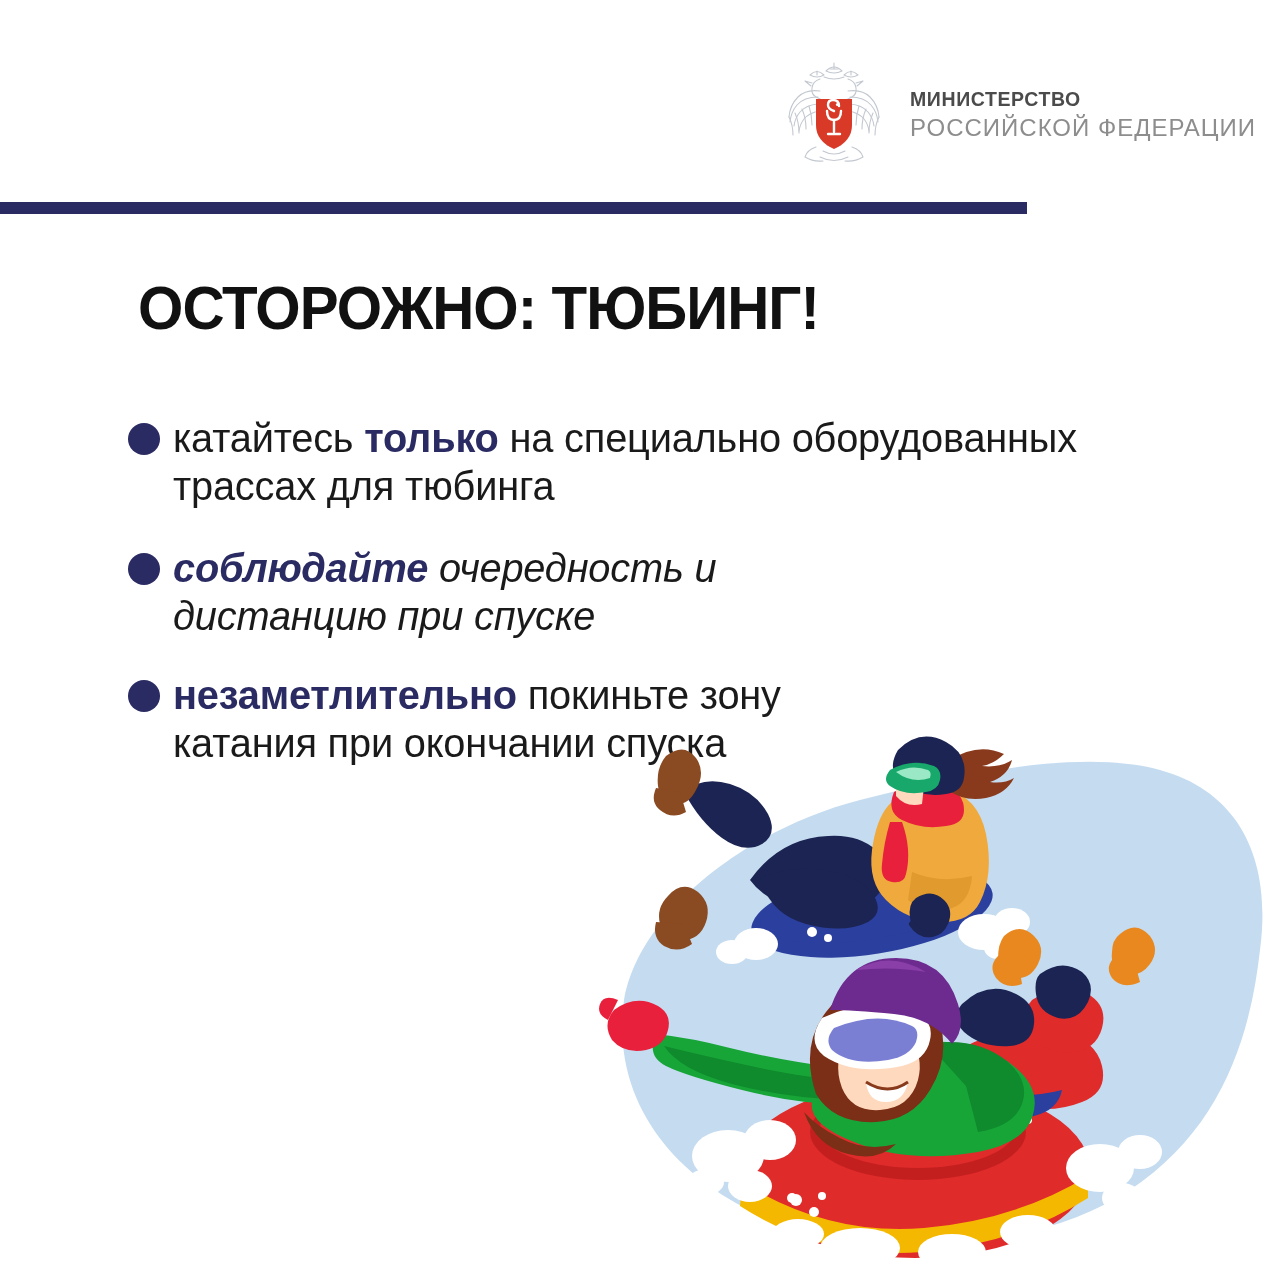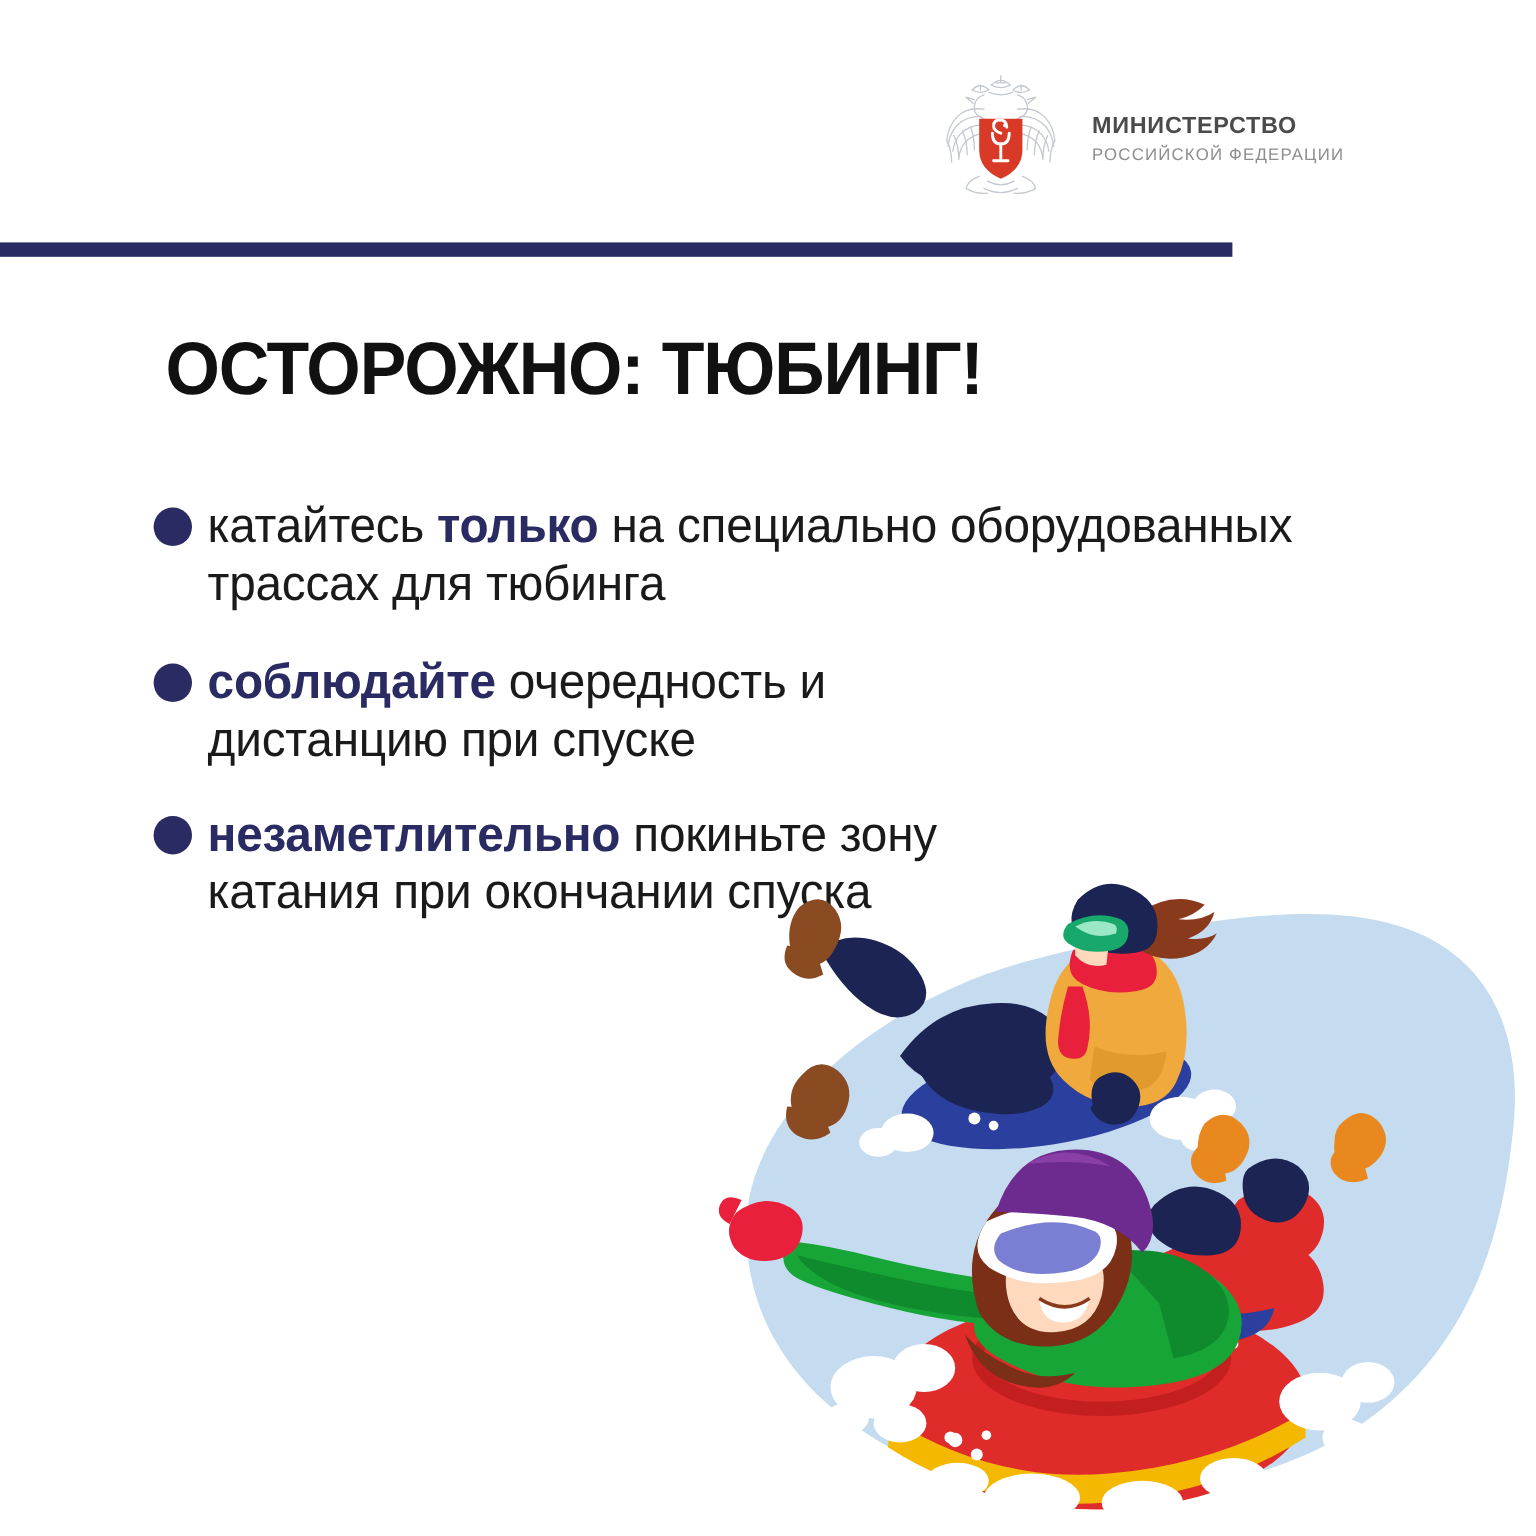--- a/index.html
+++ b/index.html
@@ -48,21 +48,21 @@
     white-space: nowrap;
   }
   .logo-line.bold {
     font-weight: bold;
     font-size: 19.5px;
     letter-spacing: 0.6px;
     color: #4b4b4b;
   }
   .logo-line.light {
     font-weight: normal;
-    font-size: 14px;
+    font-size: 24px;
     letter-spacing: 1.0px;
     color: #8d8d8d;
   }
 
   
   #navy-rule {
     position: absolute;
     left: 0;
     top: 202px;
     width: 1027px;
@@ -114,21 +114,21 @@
     letter-spacing: -0.2px;
     transform: scaleX(0.97);
     transform-origin: left top;
   }
   .bullet-text b {
     font-weight: bold;
     color: #2b2b63;
   }
   .row-gap-1 { margin-bottom: 33px; }
   .row-gap-2 { margin-bottom: 24px; }
-  .row-gap-3 { margin-bottom: 30px; }
+  .row-gap-3 { margin-bottom: 30px; font-style: italic; }
 
   
   #illustration {
     position: absolute;
     left: 560px;
     top: 700px;
     width: 720px;
     height: 570px;
   }
   #illustration svg { display: block; width: 100%; height: 100%; }

